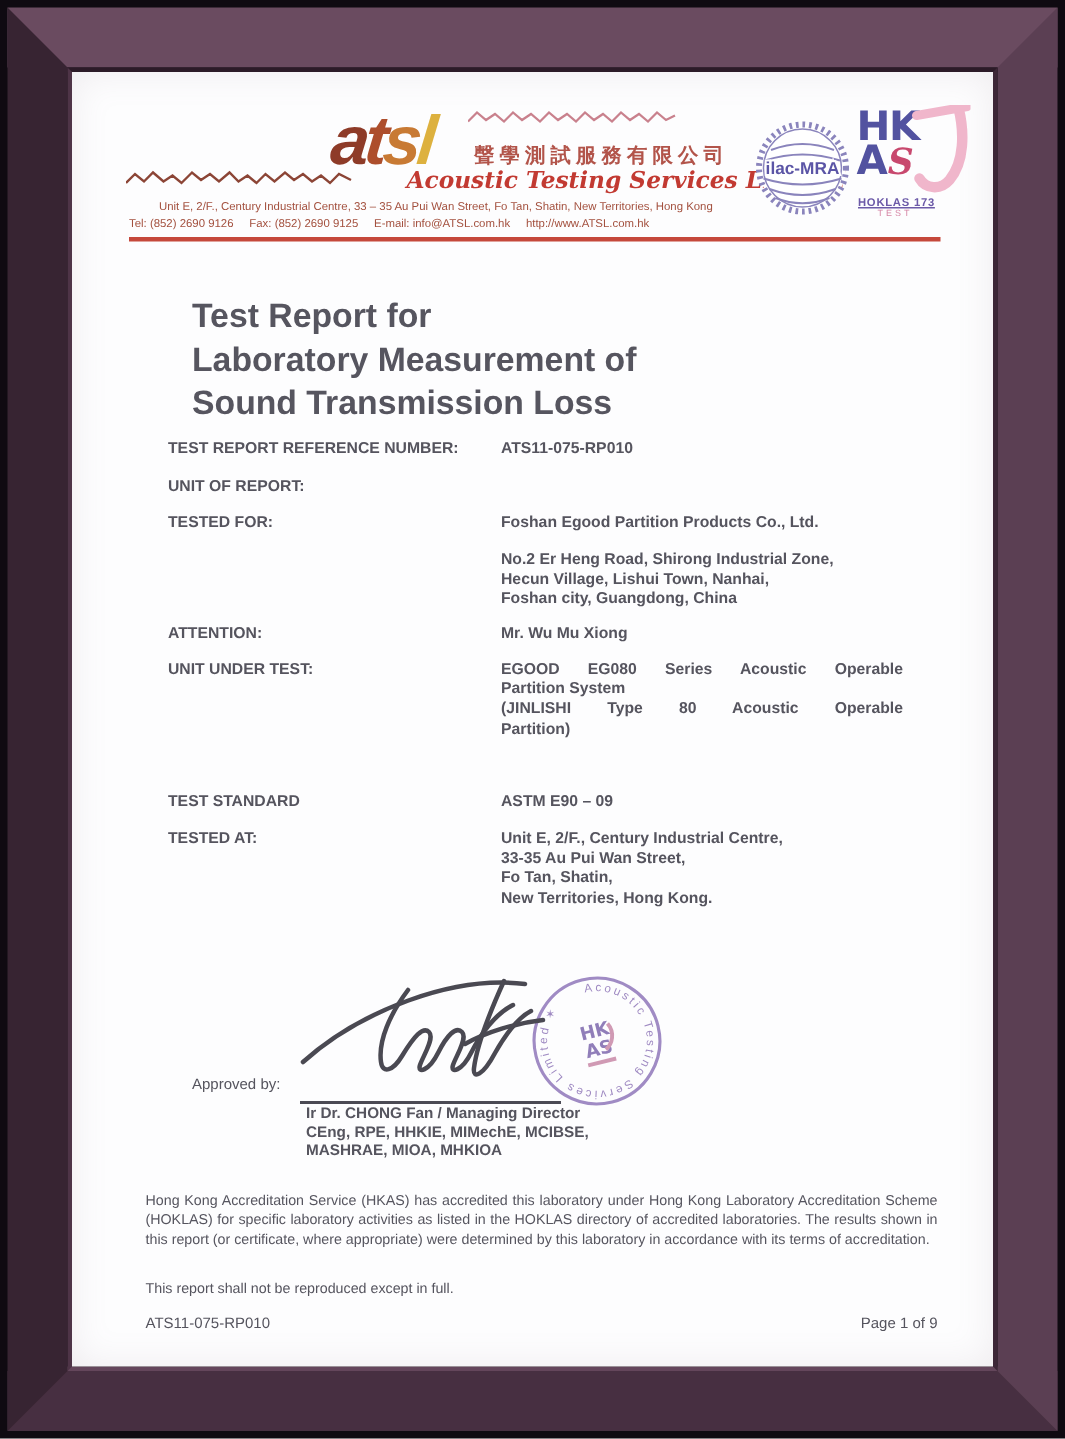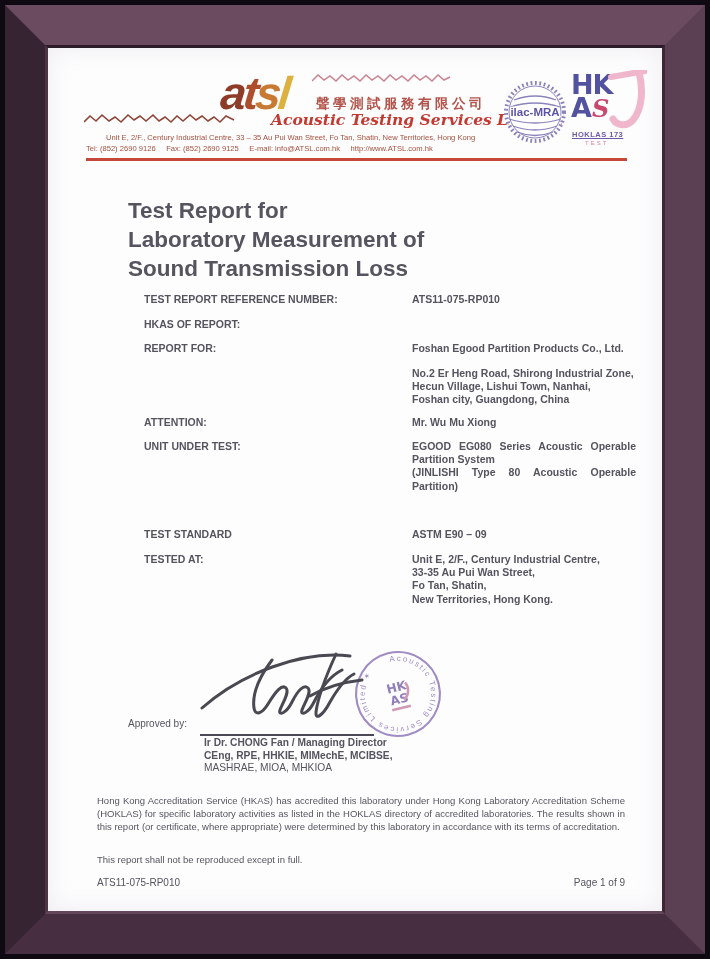--- a/index.html
+++ b/index.html
@@ -36,35 +36,35 @@
   .as-row{font-size:27px;line-height:24px;font-weight:900;letter-spacing:-1px;color:#5252a0;font-family:"DejaVu Sans",sans-serif;}
   .hk-s{font-family:"DejaVu Serif",serif;font-style:italic;font-weight:bold;font-size:24px;color:#c8486e;margin-left:1px;}
   .hk-swoosh{position:absolute;left:20px;top:-4px;}
   .hoklas{position:absolute;left:1px;top:56px;font-size:7.5px;font-weight:bold;color:#6c5aa8;text-decoration:underline;letter-spacing:.5px;}
   .hoklas-test{position:absolute;left:14px;top:66px;font-size:6px;color:#d687a6;letter-spacing:2px;}
 
   
   .title{left:80px;top:148px;font-size:22.5px;line-height:29px;font-weight:bold;color:#56555f;}
 
   
-  .row{left:96px;display:flex;width:492px;gap:46px;}
+  .row{left:64px;display:flex;width:492px;}
   .lbl{width:222px;flex:none;font-size:10.5px;font-weight:bold;}
   .val{width:268px;font-size:10.5px;font-weight:bold;line-height:13.2px;}
   .nowrap{white-space:nowrap;}
   .preline{white-space:pre-line;}
   .jline{text-align:justify;text-align-last:justify;}
 
   
   .approved{left:80px;top:670px;font-size:10px;}
   .sig-line{left:152px;top:608px;width:174px;height:78px;border-bottom:2px solid #4b4a54;}
   .sig-svg{left:150px;top:596px;}
   .stamp{left:302px;top:598px;transform:rotate(-14deg);opacity:.85;}
   .sig-name{left:156px;top:689px;font-size:10.2px;font-weight:bold;white-space:nowrap;}
   .sig-q1{left:156px;top:701.5px;font-size:10.2px;font-weight:bold;white-space:nowrap;}
-  .sig-q2{left:156px;top:714px;font-size:10.2px;font-weight:normal;white-space:nowrap;}
+  .sig-q2{left:156px;top:714px;font-size:10.2px;font-weight:bold;white-space:nowrap;}
 
   
   .accred{left:49px;top:746px;width:528px;font-size:9.5px;line-height:13.2px;text-align:justify;color:#56555f;}
   .repro{left:49px;top:806px;font-size:9.5px;}
   .bottom-row{left:49px;top:829px;width:528px;display:flex;justify-content:space-between;font-size:10px;}
 </style>
 </head>
 <body>
 
 <div class="frame-band"></div>
@@ -117,24 +117,24 @@
     <div>Test Report for</div>
     <div>Laboratory Measurement of</div>
     <div>Sound Transmission Loss</div>
   </div>
 
   <div class="abs row" style="top:245px">
     <div class="lbl">TEST REPORT REFERENCE NUMBER:</div>
     <div class="val nowrap">ATS11-075-RP010</div>
   </div>
   <div class="abs row" style="top:270px">
-    <div class="lbl">HKAS OF REPORT:</div>
+    <div class="lbl">UNIT OF REPORT:</div>
   </div>
   <div class="abs row" style="top:294px">
-    <div class="lbl">REPORT FOR:</div>
+    <div class="lbl">TESTED FOR:</div>
     <div class="val nowrap">Foshan Egood Partition Products Co., Ltd.</div>
   </div>
   <div class="abs row" style="top:319px">
     <div class="lbl"></div>
     <div class="val preline">No.2 Er Heng Road, Shirong Industrial Zone,
 Hecun Village, Lishui Town, Nanhai,
 Foshan city, Guangdong, China</div>
   </div>
   <div class="abs row" style="top:368px">
     <div class="lbl">ATTENTION:</div>

